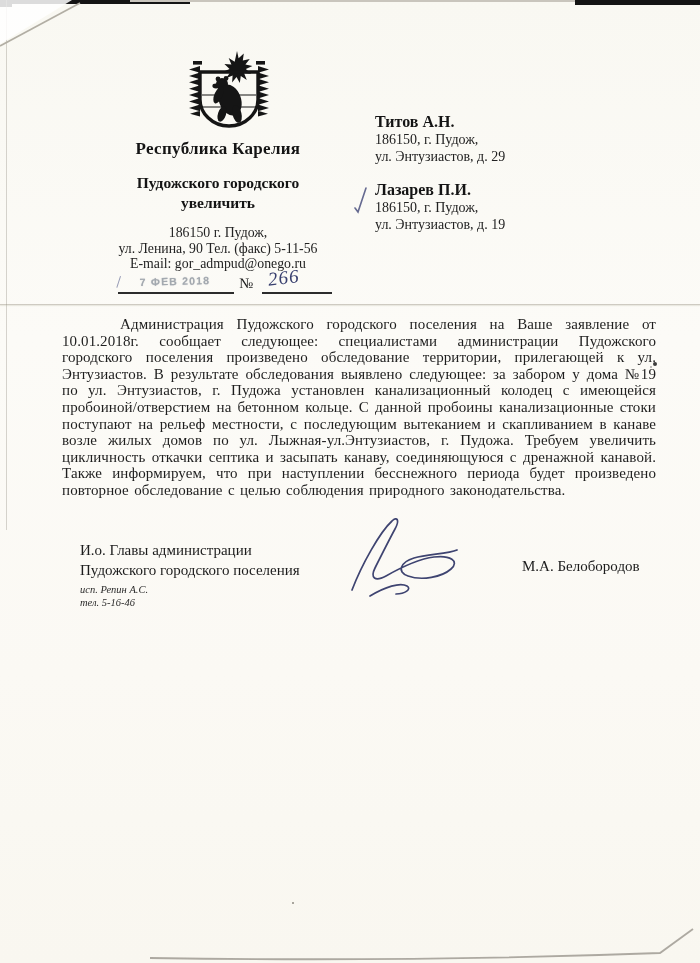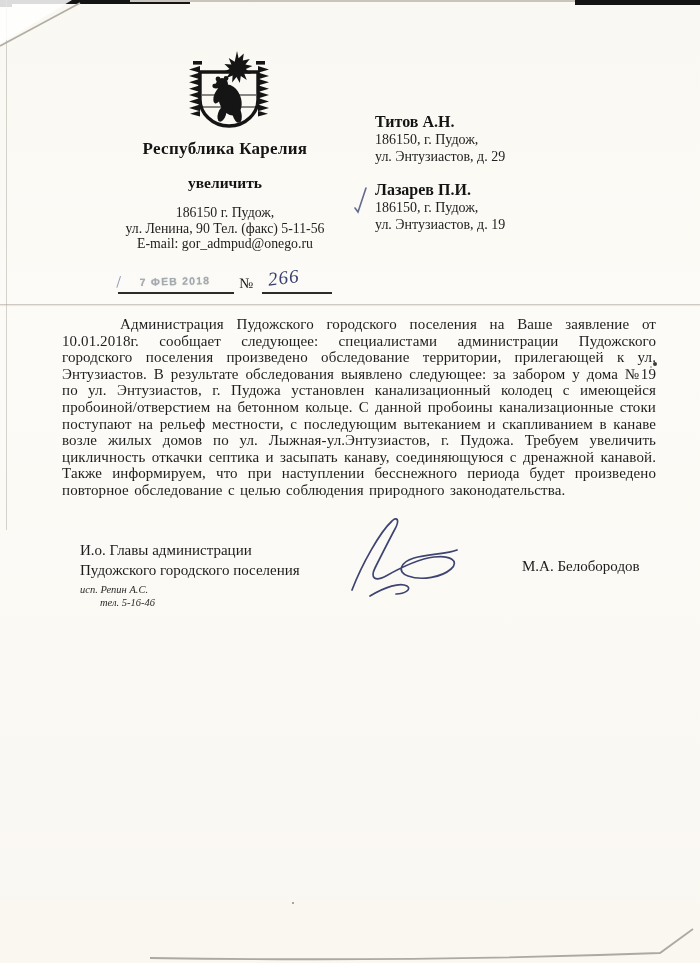--- a/index.html
+++ b/index.html
@@ -13,21 +13,21 @@
   .top-strip-left{left:0;top:0;width:190px;height:4px;background:#141414;}
   .top-strip-mid{left:130px;top:0;width:450px;height:2px;background:#c9c5bd;}
   .top-strip-right{left:575px;top:0;width:125px;height:5px;background:#141414;}
   .corner-blob{left:0;top:0;width:12px;height:7px;background:#141414;}
   .left-edge{left:6px;top:0;width:1px;height:530px;background:rgba(150,145,133,.38);}
   .fold-line{left:0;top:304px;width:700px;height:1px;background:rgba(150,144,128,.45);box-shadow:0 1px 1px rgba(190,185,170,.35);}
   .speck-1{left:653px;top:362px;width:4px;height:4px;border-radius:50%;background:#3d3d3d;box-shadow:-4px 3px 0 -1px rgba(90,90,90,.5);}
   .speck-2{left:292px;top:902px;width:2px;height:2px;border-radius:50%;background:#8d8a80;}
   
   .emblem{left:185px;top:48px;width:100px;height:85px;}
-  .lh-text{left:40px;top:138px;width:370px;text-align:center;}
+  .lh-text{left:33px;top:138px;width:370px;text-align:center;}
   .lh-region{font-weight:bold;font-size:17px;line-height:22px;letter-spacing:.3px;color:#141414;}
   .lh-org{font-weight:bold;font-size:15.5px;line-height:20px;margin-top:13px;color:#141414;}
   .lh-addr{font-size:13.8px;line-height:15.5px;margin-top:12px;color:#222;}
   .stamp-date{left:120px;top:275px;width:110px;text-align:center;font-family:"Liberation Sans","DejaVu Sans",sans-serif;
     font-size:10.5px;font-weight:bold;letter-spacing:1.2px;color:#8e959e;opacity:.8;transform:rotate(-1.5deg);
     text-shadow:0 0 1px rgba(142,149,158,.7);}
   .pen-tick-small{left:118px;top:277px;width:7px;height:12px;border-left:1.5px solid rgba(70,78,130,.55);transform:rotate(18deg);}
   .rule-1{left:118px;top:292px;width:116px;height:1.5px;background:#2c2c2c;}
   .rule-2{left:262px;top:292px;width:70px;height:1.5px;background:#2c2c2c;}
   .num-sign{left:239px;top:275px;font-size:14.5px;color:#1a1a1a;}
@@ -94,20 +94,21 @@
       <ellipse cx="45" cy="52" rx="11" ry="16" transform="rotate(-20 45 52)"></ellipse>
       <ellipse cx="33.5" cy="47" rx="4" ry="9" transform="rotate(24 33.5 47)"></ellipse>
       <ellipse cx="37" cy="66" rx="4" ry="8" transform="rotate(18 37 66)"></ellipse>
       <ellipse cx="52" cy="66" rx="4.5" ry="9" transform="rotate(-14 52 66)"></ellipse>
     </g>
   </svg>
 
   <div class="abs lh-text">
     <div class="lh-region">Республика Карелия</div>
     <div class="lh-org">
+      <div>Пудожского городского</div>
       <div>увеличить</div>
     </div>
     <div class="lh-addr">
       <div>186150 г. Пудож,</div>
       <div>ул. Ленина, 90 Тел. (факс) 5-11-56</div>
       <div>E-mail: gor_admpud@onego.ru</div>
     </div>
   </div>
 
   <div class="abs pen-tick-small"></div>
@@ -132,21 +133,21 @@
   <svg class="abs checkmark" viewBox="0 0 16 28">
     <path d="M2,22 L5,26 L13,2" fill="none" stroke="#4a507e" stroke-width="1.6" stroke-linecap="round" opacity="0.85"></path>
   </svg>
 
   <p class="abs body-par" style="margin:0;">Администрация Пудожского городского поселения на Ваше заявление от 10.01.2018г. сообщает следующее: специалистами администрации Пудожского городского поселения произведено обследование территории, прилегающей к ул. Энтузиастов. В результате обследования выявлено следующее: за забором у дома №19 по ул. Энтузиастов, г. Пудожа установлен канализационный колодец с имеющейся пробоиной/отверстием на бетонном кольце. С данной пробоины канализационные стоки поступают на рельеф местности, с последующим вытеканием и скапливанием в канаве возле жилых домов по ул. Лыжная-ул.Энтузиастов, г. Пудожа. Требуем увеличить цикличность откачки септика и засыпать канаву, соединяющуюся с дренажной канавой. Также информируем, что при наступлении бесснежного периода будет произведено повторное обследование с целью соблюдения природного законодательства.</p>
 
   <div class="abs sig-left">
     <div class="sig-pos">И.о. Главы администрации</div>
     <div class="sig-pos">Пудожского городского поселения</div>
     <div class="sig-exec">исп. Репин А.С.</div>
-    <div class="sig-exec" style="margin-top:1px;margin-left:20px;">тел. 5-16-46</div>
+    <div class="sig-exec" style="margin-top:1px;">тел. 5-16-46</div>
   </div>
 
   <svg class="abs sig-scribble" viewBox="0 0 145 95">
     <g fill="none" stroke="#2f3566" stroke-width="1.7" stroke-linecap="round" opacity="0.92">
       <path d="M12,78 C 22,52 40,20 52,9 C 57,4 60,8 55,17 C 48,30 40,46 35,56 C 30,66 35,70 46,64 C 60,56 78,47 94,45 C 110,43 120,49 111,57 C 102,65 82,69 68,64 C 56,60 61,50 74,46 C 88,42 108,42 117,38"></path>
       <path d="M30,84 C 45,75 60,70 67,74 C 72,77 65,82 56,82"></path>
     </g>
   </svg>
 
   <div class="abs sig-name">М.А. Белобородов</div>

